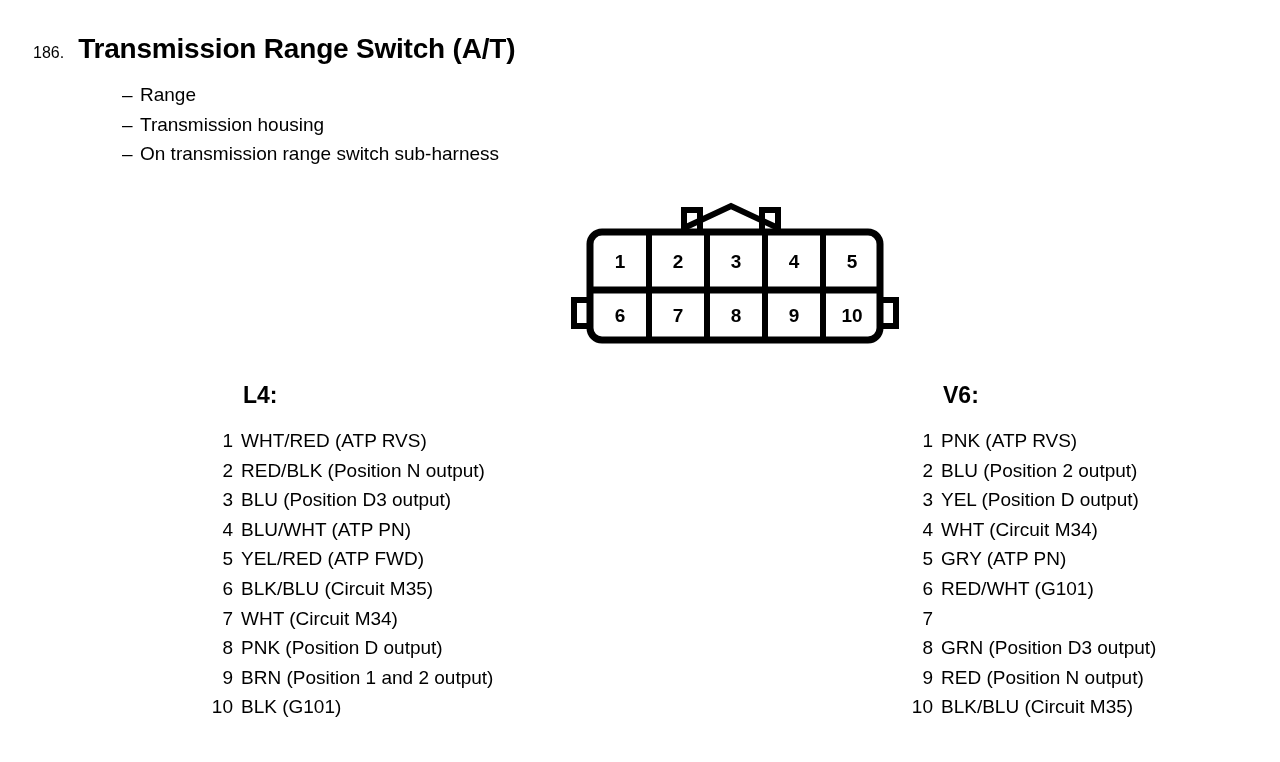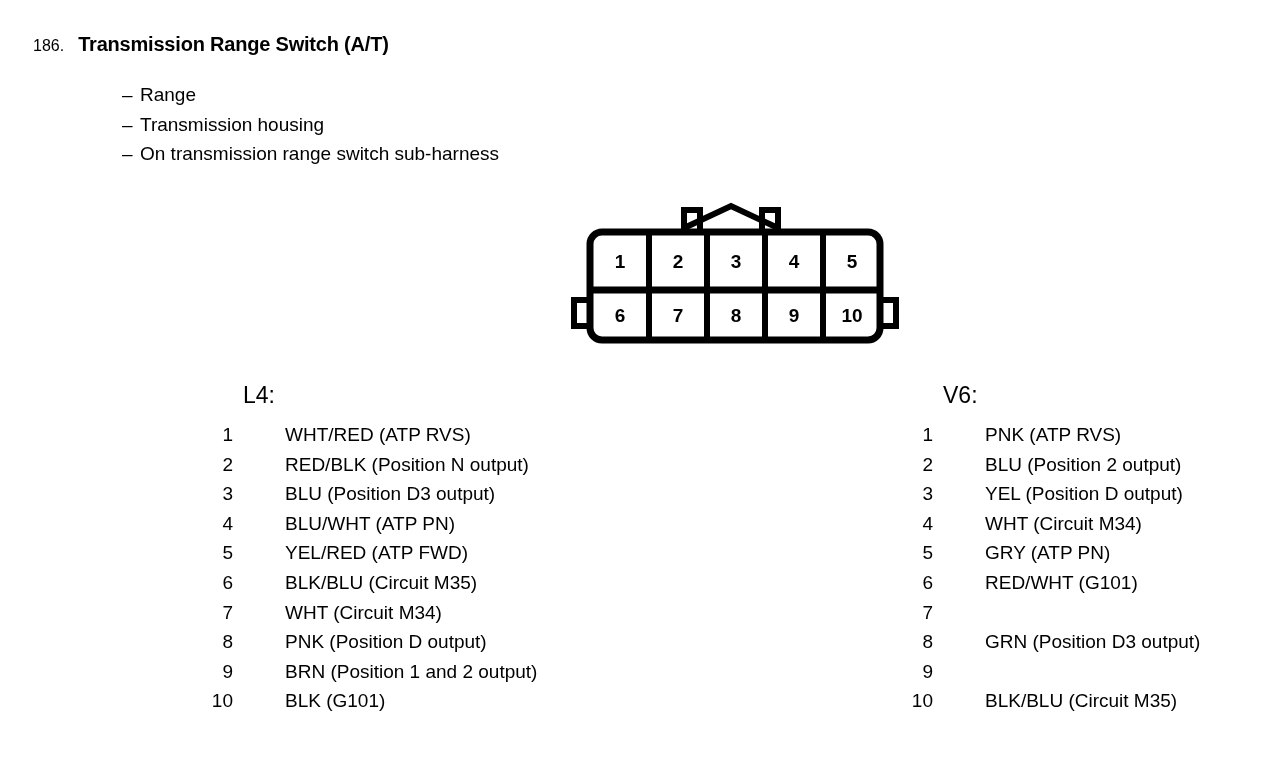--- a/index.html
+++ b/index.html
@@ -20,21 +20,21 @@
   
   #title-row {
     position: absolute;
     left: 33px;
     top: 33px;
     display: flex;
     align-items: baseline;
     white-space: nowrap;
   }
   #title-text {
-    font-size: 20px;
+    font-size: 28px;
     font-weight: bold;
     margin-left: 14px;
     letter-spacing: -0.2px;
     text-align: right;
   }
 
   
   #spec-list {
     position: absolute;
     left: 122px;
@@ -75,43 +75,42 @@
   
   .pinout-column {
     position: absolute;
     top: 382px;
   }
   #pinout-l4 { left: 180px; }
   #pinout-v6 { left: 880px; }
 
   .column-heading {
     font-size: 23px;
-    font-weight: normal;
-    margin: 0 0 12px 0;
+    font-weight: bold;
+    margin: 0 0 18px 0;
     padding-left: 63px;
     line-height: 26px;
   }
   #pinout-v6 .column-heading { padding-left: 63px; }
 
   .pin-row {
     display: flex;
     align-items: baseline;
     font-size: 19px;
     line-height: 29.6px;
     white-space: nowrap;
   }
   .pin-index {
     width: 53px;
     flex: 0 0 53px;
     text-align: right;
     padding-right: 8px;
   }
   .pin-desc {
     text-align: left;
-    margin-left: 44px;
   }
 </style>
 </head>
 <body>
 
 <div id="title-row">
   <span>186.</span>
   <span id="title-text">Transmission Range Switch (A/T)</span>
 </div>
 
@@ -240,18 +239,19 @@
   </div>
   <div class="pin-row">
     <span class="pin-index">7</span>
   </div>
   <div class="pin-row">
     <span class="pin-index">8</span>
     <span class="pin-desc">GRN (Position D3 output)</span>
   </div>
   <div class="pin-row">
     <span class="pin-index">9</span>
+    <span class="pin-desc">RED (Position N output)</span>
   </div>
   <div class="pin-row">
     <span class="pin-index">10</span>
     <span class="pin-desc">BLK/BLU (Circuit M35)</span>
   </div>
 </div>
 
 </body></html>

